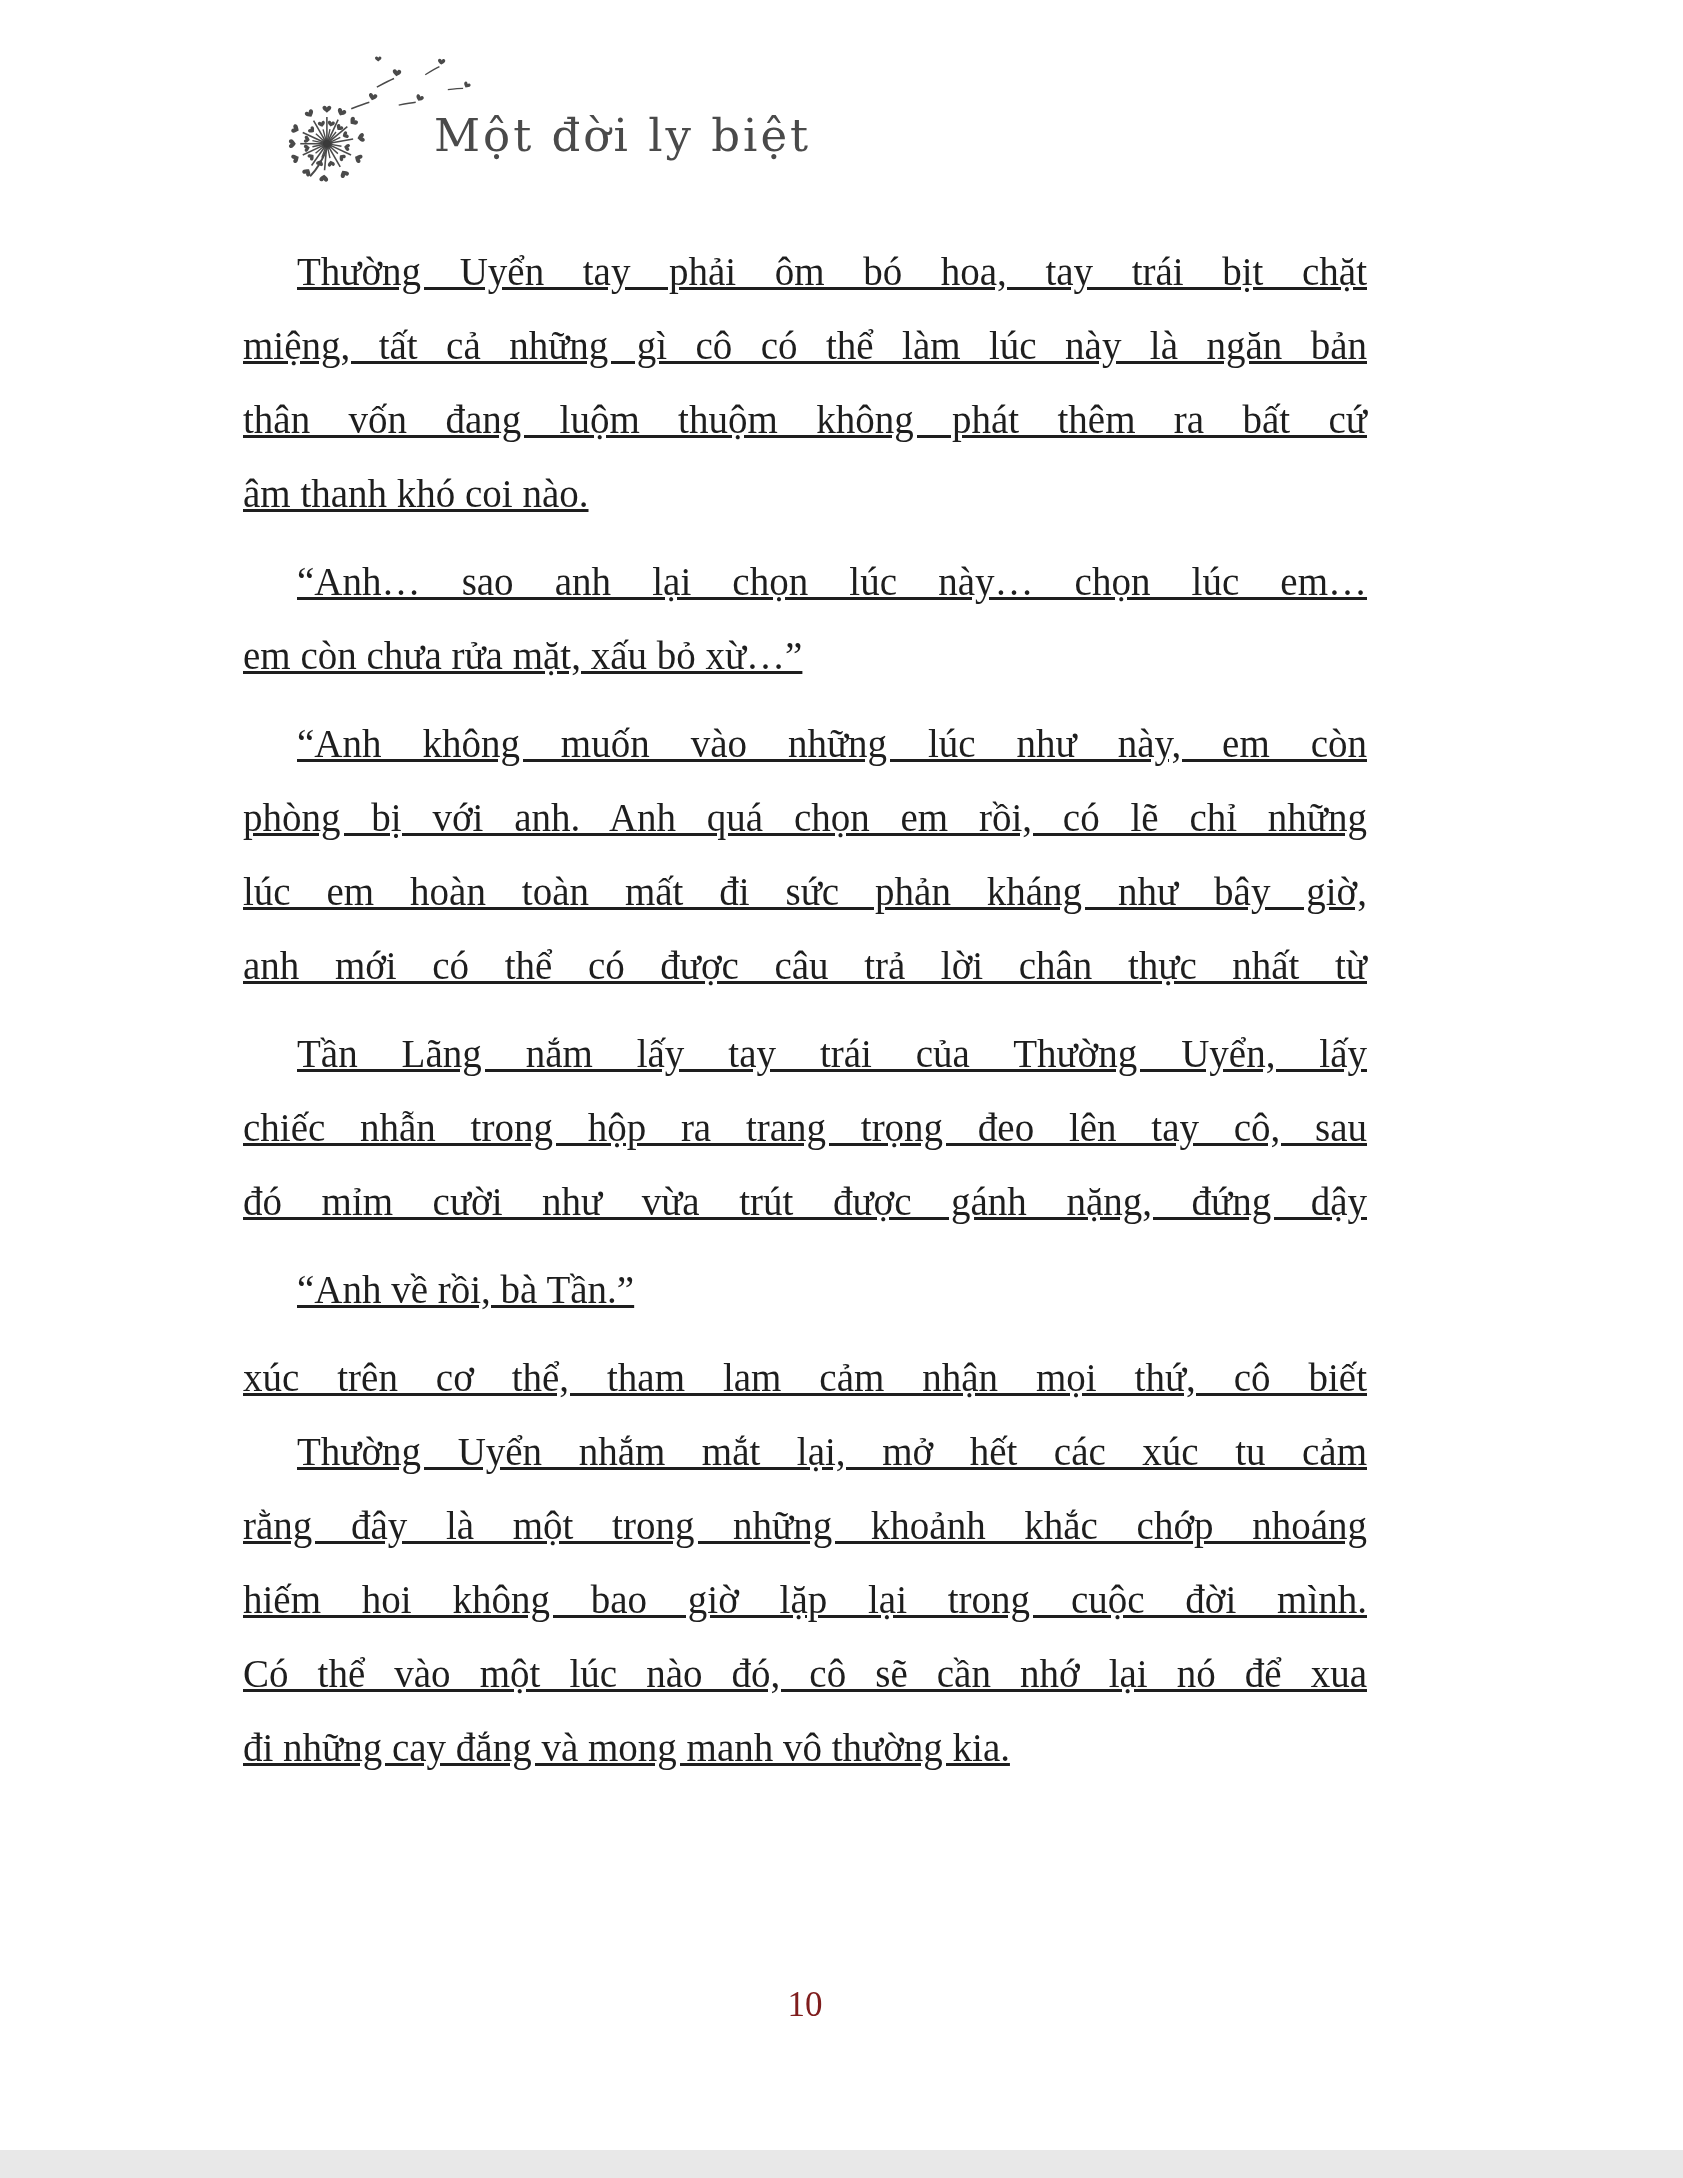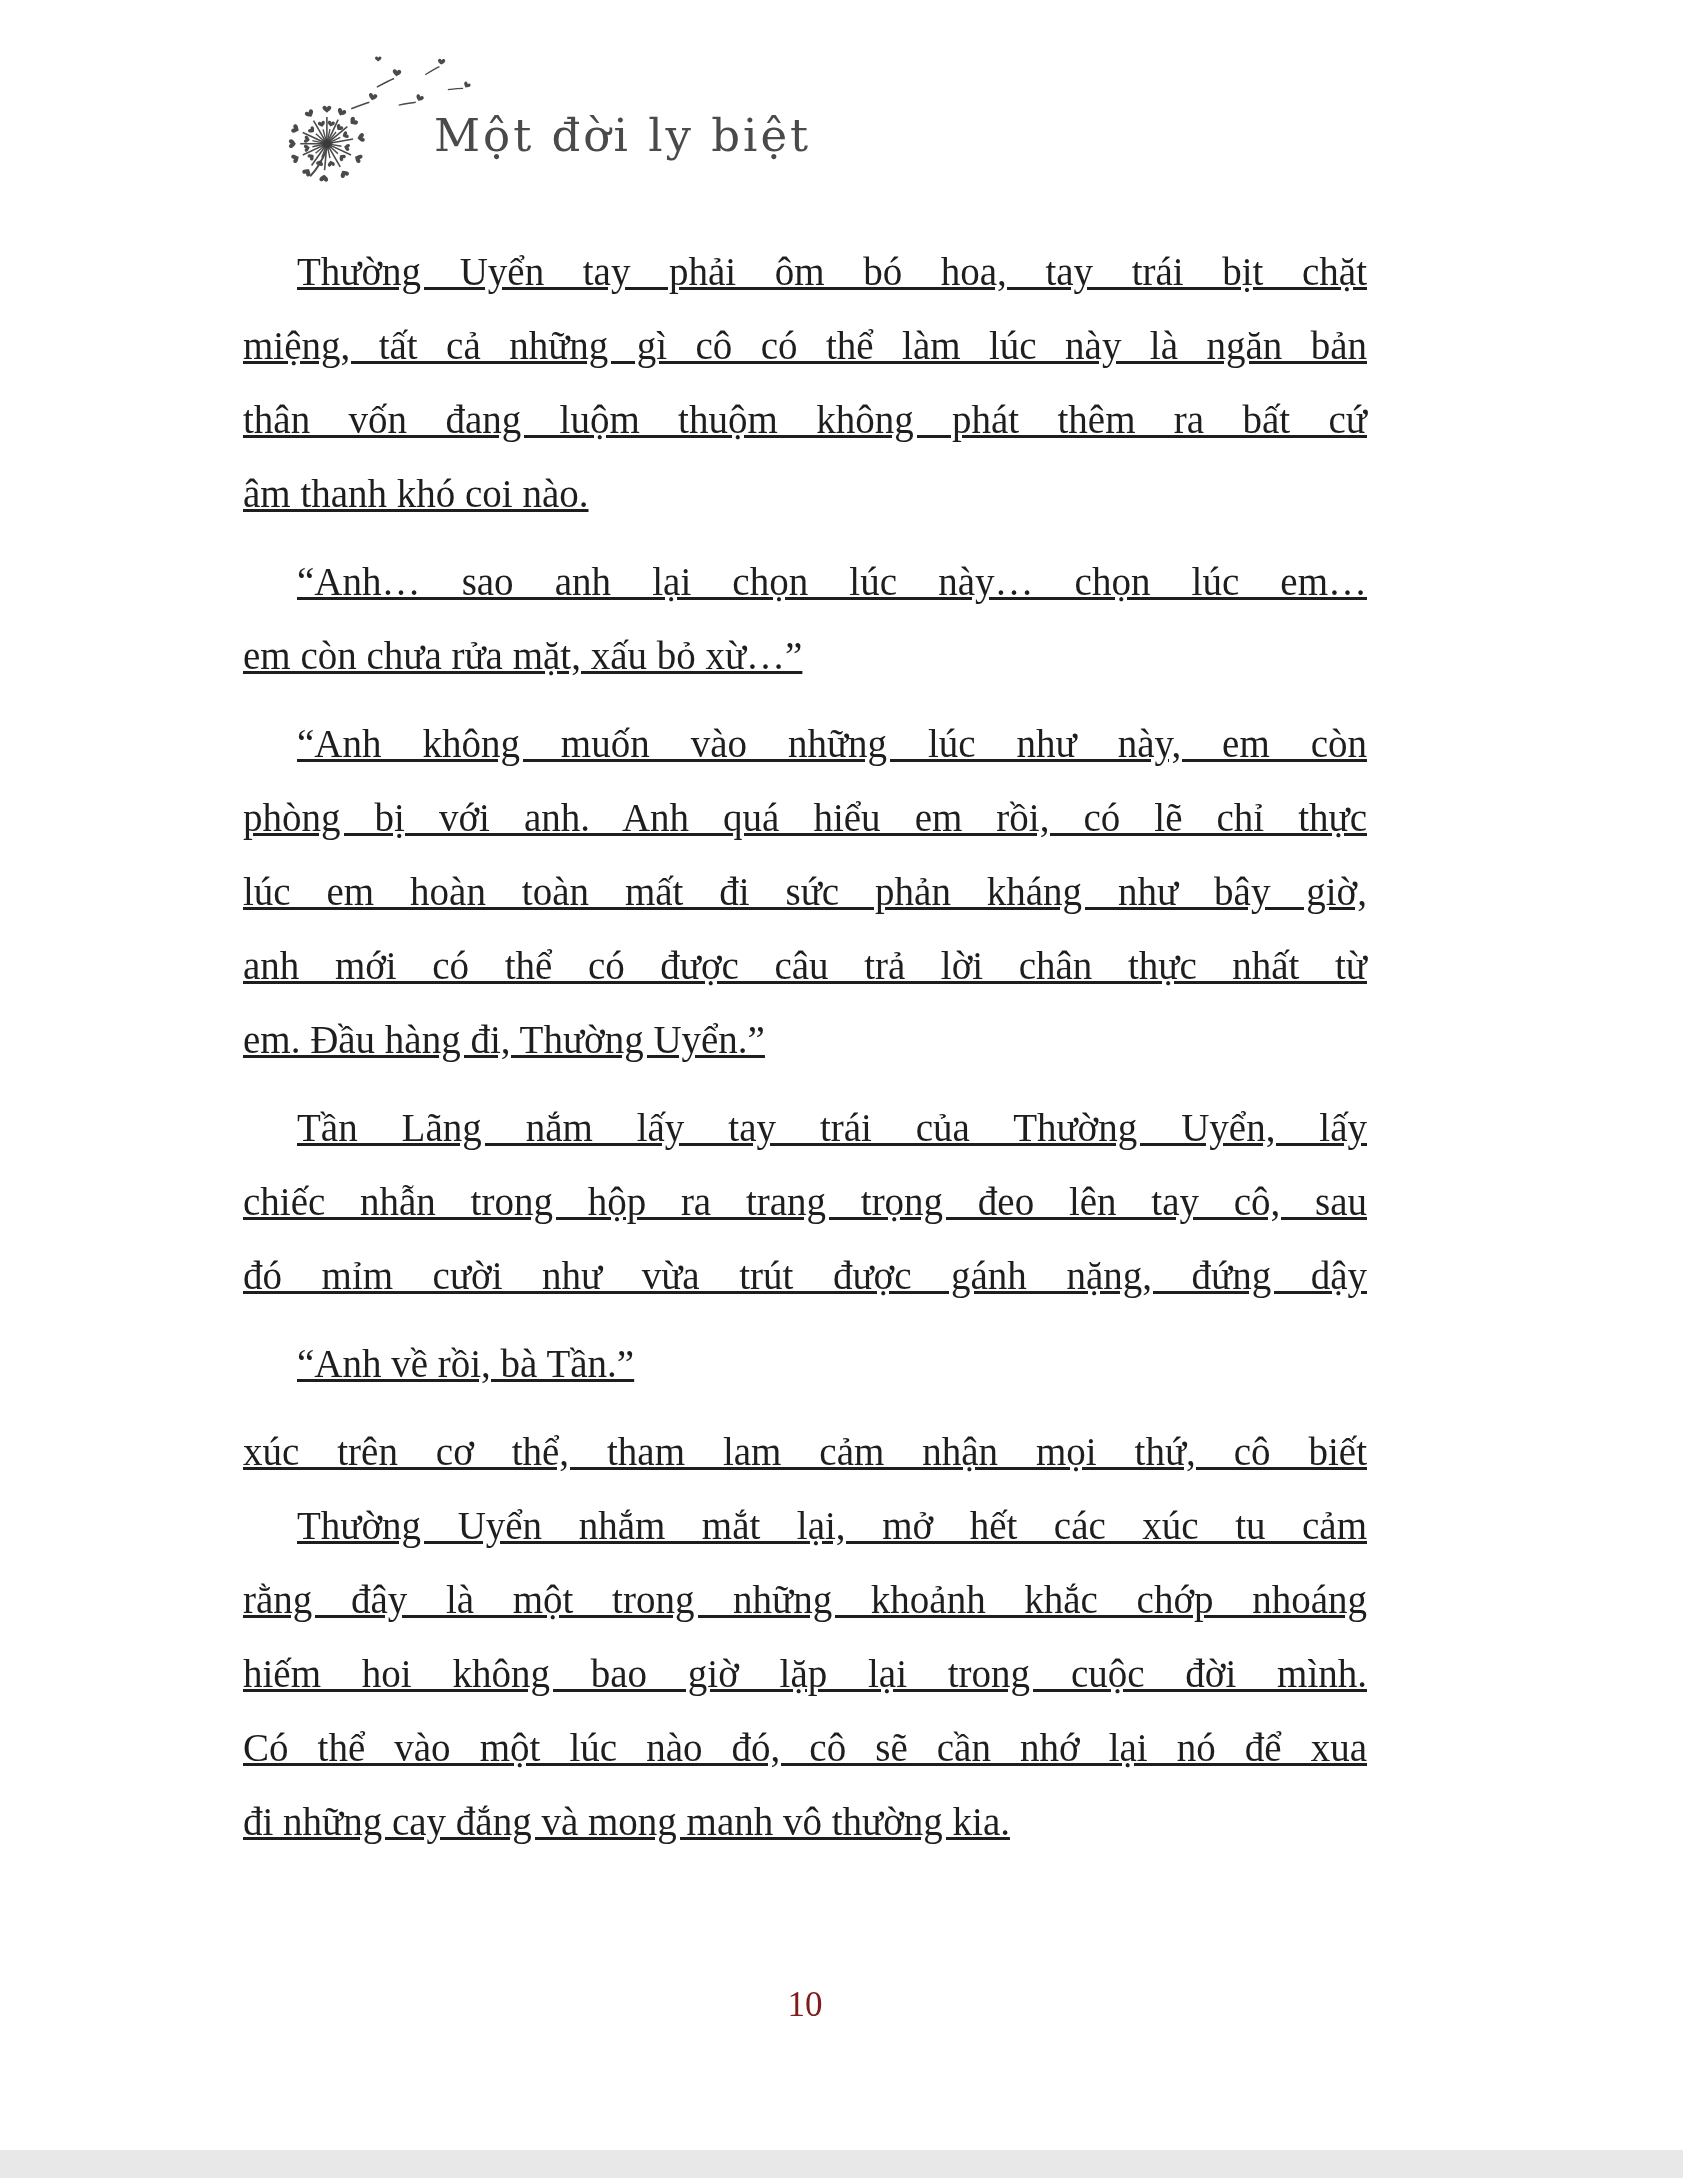--- a/index.html
+++ b/index.html
@@ -119,24 +119,23 @@
         <div class="line">miệng, tất cả những gì cô có thể làm lúc này là ngăn bản</div>
         <div class="line">thân vốn đang luộm thuộm không phát thêm ra bất cứ</div>
         <div class="line last">âm thanh khó coi nào.</div>
       </div>
       <div class="para">
         <div class="line first">“Anh… sao anh lại chọn lúc này… chọn lúc em…</div>
         <div class="line last">em còn chưa rửa mặt, xấu bỏ xừ…”</div>
       </div>
       <div class="para">
         <div class="line first">“Anh không muốn vào những lúc như này, em còn</div>
-        <div class="line">phòng bị với anh. Anh quá hiểu em rồi, có lẽ chỉ thực</div>
+        <div class="line">phòng bị với anh. Anh quá chọn em rồi, có lẽ chỉ những</div>
         <div class="line">lúc em hoàn toàn mất đi sức phản kháng như bây giờ,</div>
         <div class="line">anh mới có thể có được câu trả lời chân thực nhất từ</div>
-        <div class="line last">em. Đầu hàng đi, Thường Uyển.”</div>
       </div>
       <div class="para">
         <div class="line first">Tần Lãng nắm lấy tay trái của Thường Uyển, lấy</div>
         <div class="line">chiếc nhẫn trong hộp ra trang trọng đeo lên tay cô, sau</div>
         <div class="line">đó mỉm cười như vừa trút được gánh nặng, đứng dậy</div>
       </div>
       <div class="para">
         <div class="line first last">“Anh về rồi, bà Tần.”</div>
       </div>
       <div class="para">

